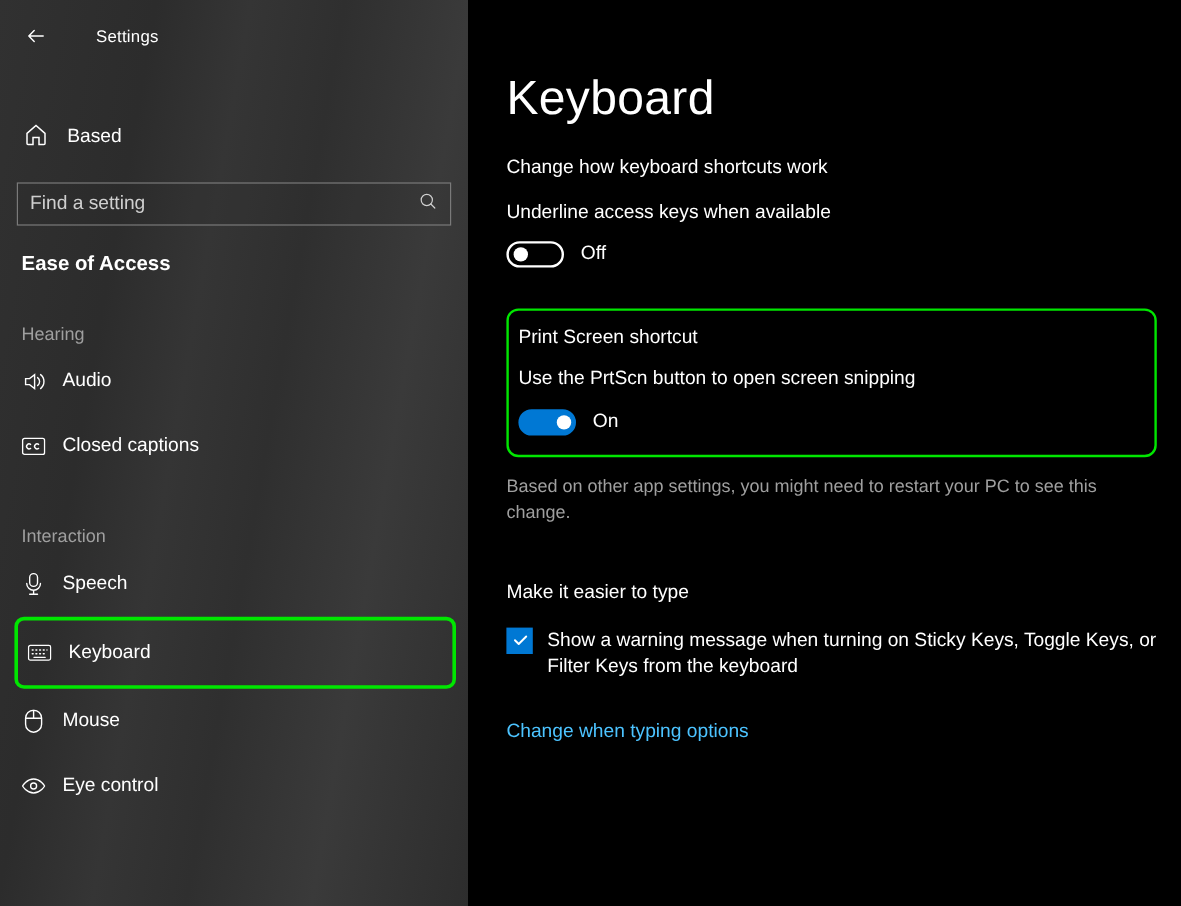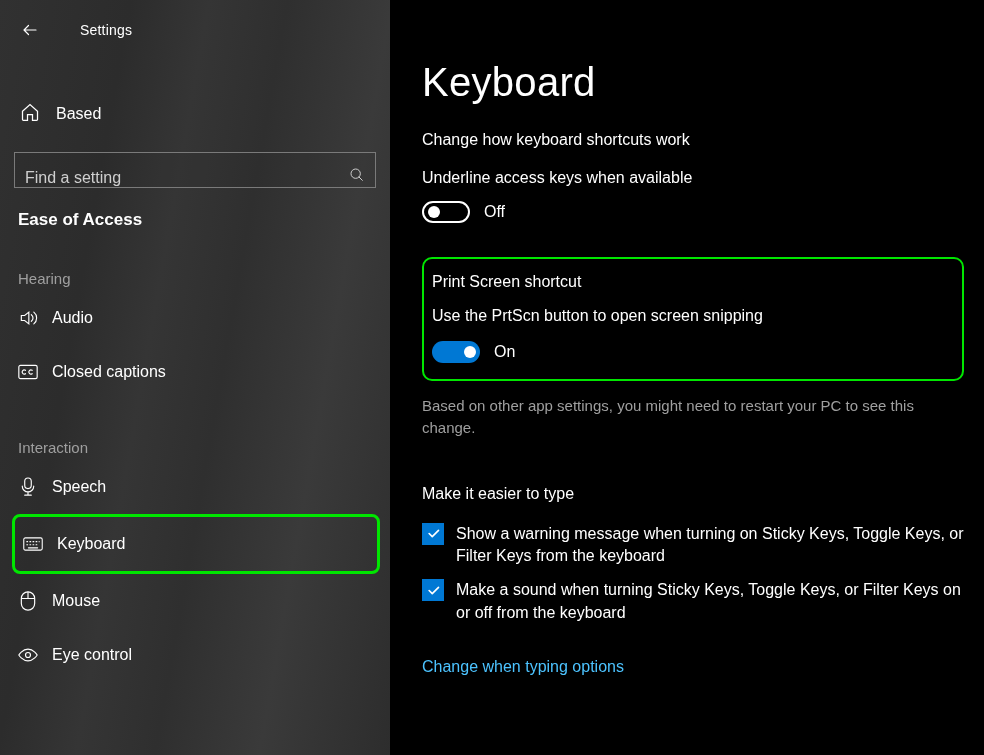--- a/index.html
+++ b/index.html
@@ -12,21 +12,21 @@
     background: linear-gradient(100deg, #313131 0%, #2c2c2c 25%, #353535 40%, #2f2f2f 55%, #3a3a3a 75%, #2d2d2d 100%);
     display: flex; flex-direction: column;
   }
   .title-row { display: flex; align-items: center; padding: 12px 10px 10px 10px; font-size: 14px;}
   .back-btn { width: 40px; height: 36px; display:flex; align-items:center; justify-content:center; cursor:pointer;}
   .title-text { margin-left: 30px; font-size: 14px; letter-spacing: .2px;}
 
   .home-row { display:flex; align-items:center; padding: 0 0 0 20px; margin-top: 36px; height: 40px;}
   .home-row .lbl { margin-left: 16px; font-size: 16px; }
   .searchbox {
-    margin: 18px 14px 0 14px; display:flex; align-items:flex-end;
+    margin: 18px 14px 0 14px; display:flex; align-items:center;
     border: 1px solid #7a7a7a; height: 36px; padding: 0 10px;
     background: rgba(0,0,0,.02);
   }
   .searchbox input {
     flex:1; background: transparent; border:none; outline:none;
     color: #cfcfcf; font-size: 16px;
   }
   .searchbox input::placeholder { color:#cfcfcf; }
   .searchbox .sicon { margin-left:auto; }
 
@@ -207,24 +207,16 @@
 
     <div class="check-row">
       <div class="checkbox">
         <svg viewBox="0 0 24 24">
             <path d="M5 12l5 5L20 7" stroke="#fff" stroke-width="2.6" stroke-linecap="round" stroke-linejoin="round"></path>
           </svg>
       </div>
       <div class="check-text">Show a warning message when turning on Sticky Keys, Toggle Keys, or Filter Keys from the keyboard</div>
     </div>
 
-    <div class="check-row">
-      <div class="checkbox">
-        <svg viewBox="0 0 24 24">
-            <path d="M5 12l5 5L20 7" stroke="#fff" stroke-width="2.6" stroke-linecap="round" stroke-linejoin="round"></path>
-          </svg>
-      </div>
-      <div class="check-text">Make a sound when turning Sticky Keys, Toggle Keys, or Filter Keys on or off from the keyboard</div>
-    </div>
 
     <a class="link">Change when typing options</a>
   </div>
 </div>
 
 </body></html>

